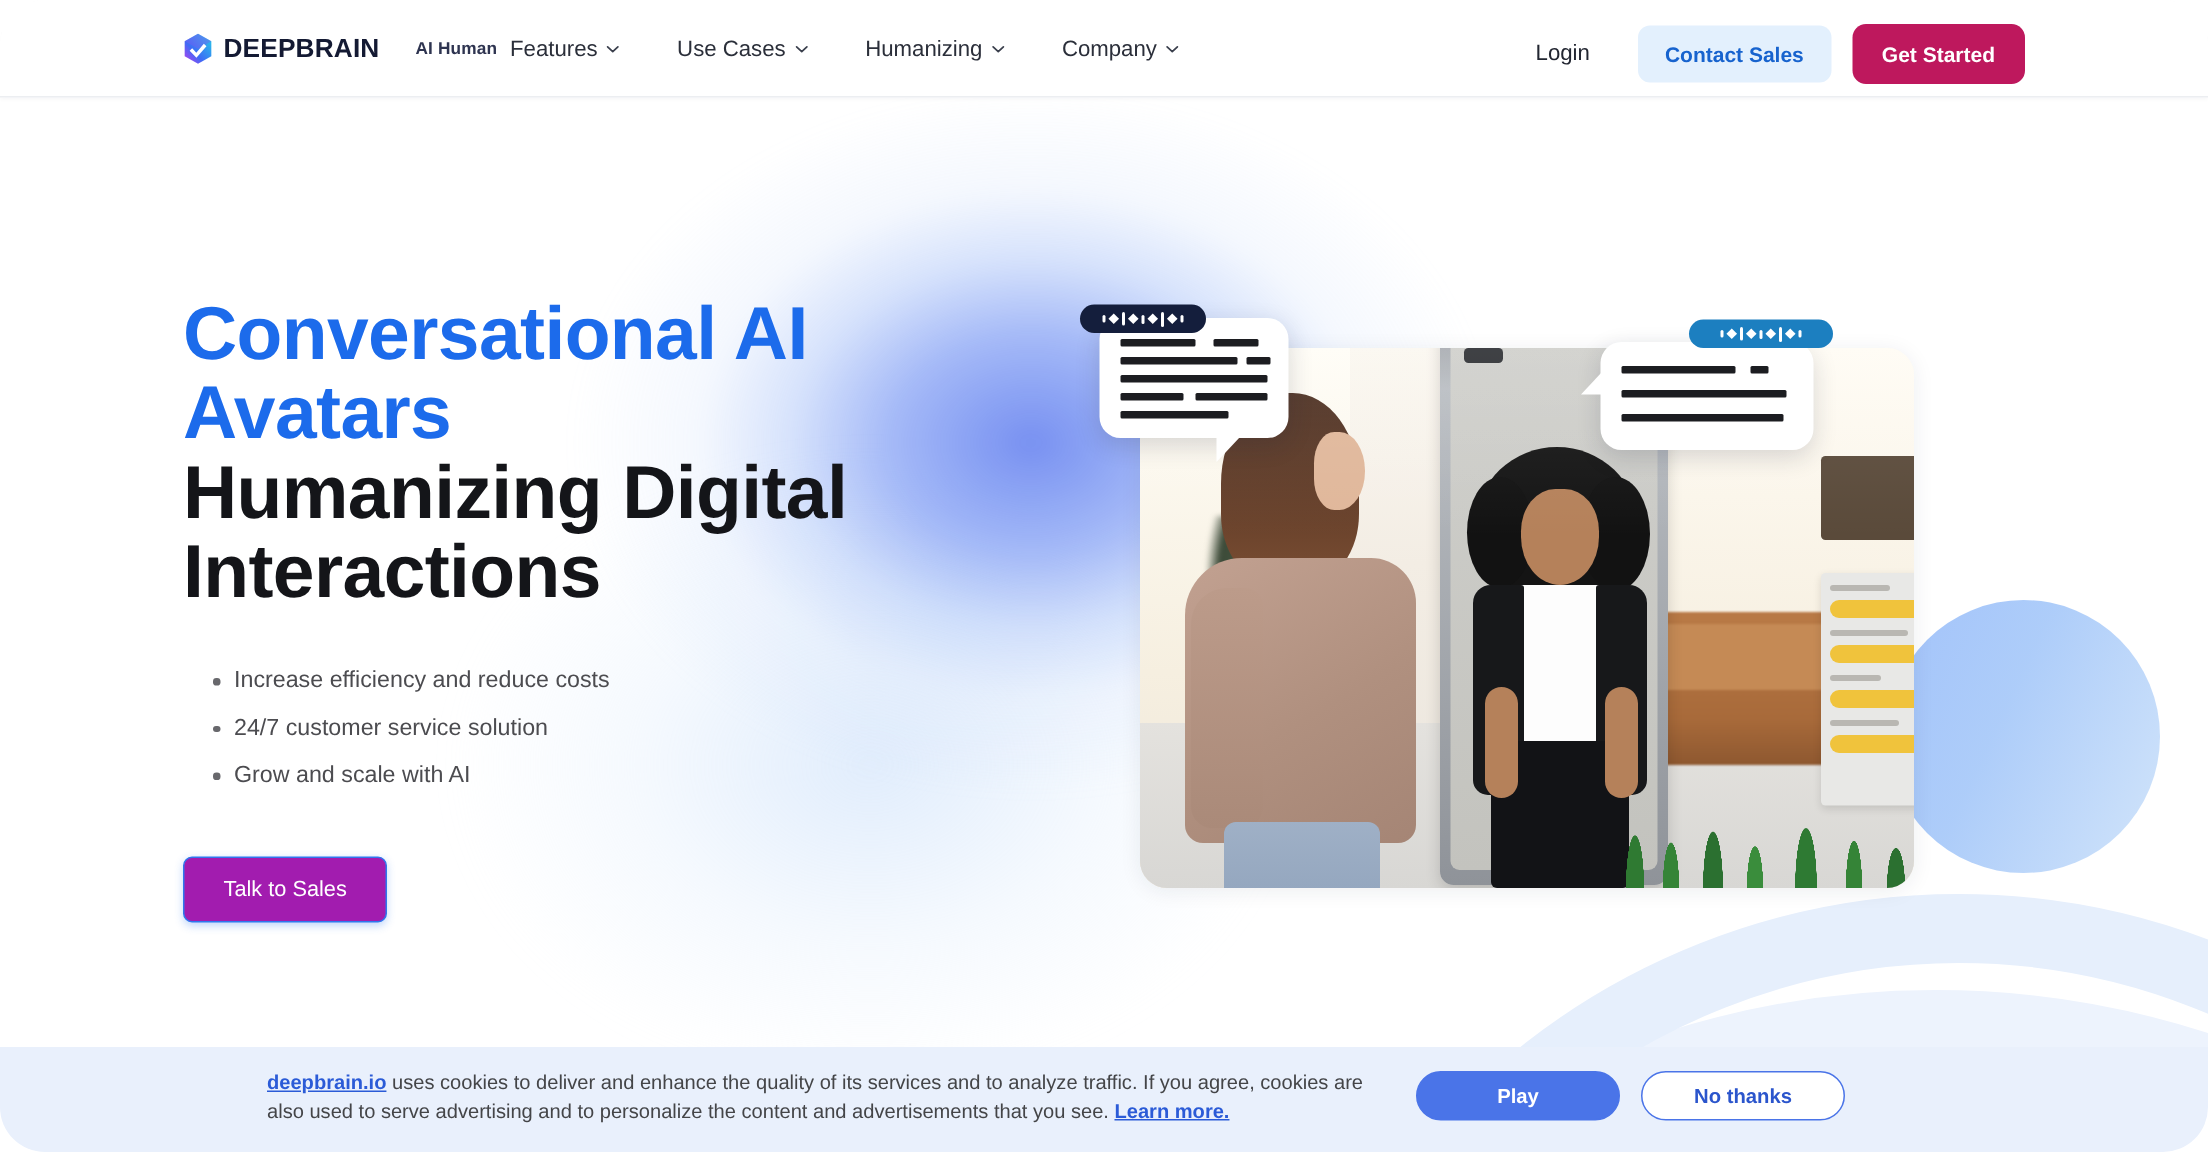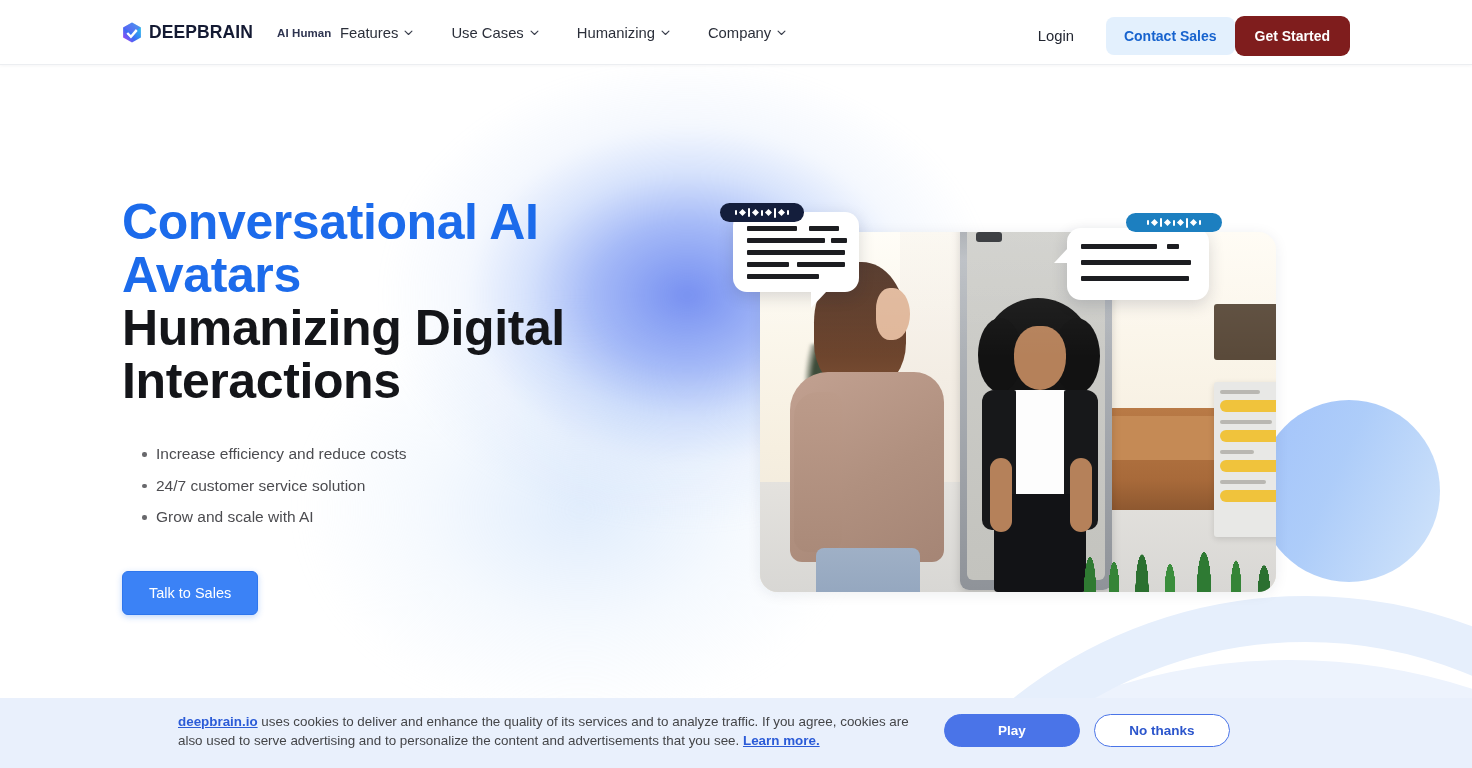--- a/index.html
+++ b/index.html
@@ -3,21 +3,21 @@
 <meta charset="utf-8">
 <style>
   * { box-sizing: border-box; margin: 0; padding: 0; }
   html, body {
     width: 1472px; height: 768px;
     overflow: hidden;
     background: #ffffff;
     font-family: "Liberation Sans", sans-serif;
     -webkit-font-smoothing: antialiased;
   }
-  .page { position: relative; width: 1472px; height: 768px; overflow: hidden; background:#fff; }
+  .page { position: relative; width: 1472px; height: 768px; overflow: hidden; background:#fff;border-radius:30px; }
 
   
   .bg-layer { position:absolute; inset:0; overflow:hidden; pointer-events:none; }
   .blob-main {
     position:absolute; left:380px; top:60px; width:640px; height:560px;
     background: radial-gradient(closest-side at 48% 42%,
         rgba(61,97,235,0.70) 0%,
         rgba(80,120,240,0.52) 30%,
         rgba(120,160,245,0.30) 52%,
         rgba(180,205,248,0.14) 72%,
@@ -65,24 +65,24 @@
 
   .nav { position:absolute; left:340px; top:0; height:65px; display:flex; align-items:center; gap:38px; }
   .nav-item { display:flex; align-items:center; gap:6px; font-size:14.8px; color:#2B2F3A; cursor:pointer; }
   .chev { width:9px; height:6px; display:block; }
 
   .auth { position:absolute; right:122px; top:0; height:72px; display:flex; align-items:center; gap:0; }
   .login { font-size:14.8px; color:#222631; cursor:pointer; margin-right:32px; }
   .btn-contact {
     background:#E3F0FD; color:#1763CE; border:none; border-radius:8px;
     font-size:14px; font-weight:600; padding:0 18px; height:38px; cursor:pointer;
-    font-family:inherit; margin-right:0;
+    font-family:inherit; margin-right:14px;
   }
   .btn-getstarted {
-    background:#7f1d1d; color:#ffffff; border:none; border-radius:9px;
+    background:#be185d; color:#ffffff; border:none; border-radius:9px;
     font-size:14px; font-weight:600; padding:0 20px; height:40px; cursor:pointer;
     font-family:inherit;
     text-align:center;
   }
 
   
   .hero-text { position:absolute; left:122px; top:196px; width:600px; z-index:20; }
   h1.hero-title {
     font-size:50px; line-height:53px; font-weight:700; letter-spacing:-0.4px;
     color:#141519;
@@ -98,21 +98,21 @@
     width:4.5px; height:4.5px; border-radius:50%; background:#68686C;
   }
   .hero-cta { margin-top:38px; display:flex; gap:14px; }
   .btn-demo {
     height:44px; padding:0 24px; border-radius:6px;
     background:#ffffff; border:1.4px solid #2E76ED; color:#2E76ED;
     font-size:14.5px; font-family:inherit; cursor:pointer;
   }
   .btn-talk {
     height:44px; padding:0 26px; border-radius:6px;
-    background:#3b82f6; border:1.4px solid #2E76ED; color:#ffffff;
+    background:#a21caf; border:1.4px solid #2E76ED; color:#ffffff;
     font-size:14.5px; font-family:inherit; cursor:pointer;
     box-shadow:0 2px 6px rgba(46,118,237,0.30);
   }
 
   
   .hero-media { position:absolute; left:760px; top:232px; width:516px; height:360px; z-index:15; }
   .photo {
     position:absolute; inset:0; border-radius:18px; overflow:hidden;
     background:
       linear-gradient(180deg, #FBF7F0 0%, #F3EDE4 40%, #E9E4DC 100%);

